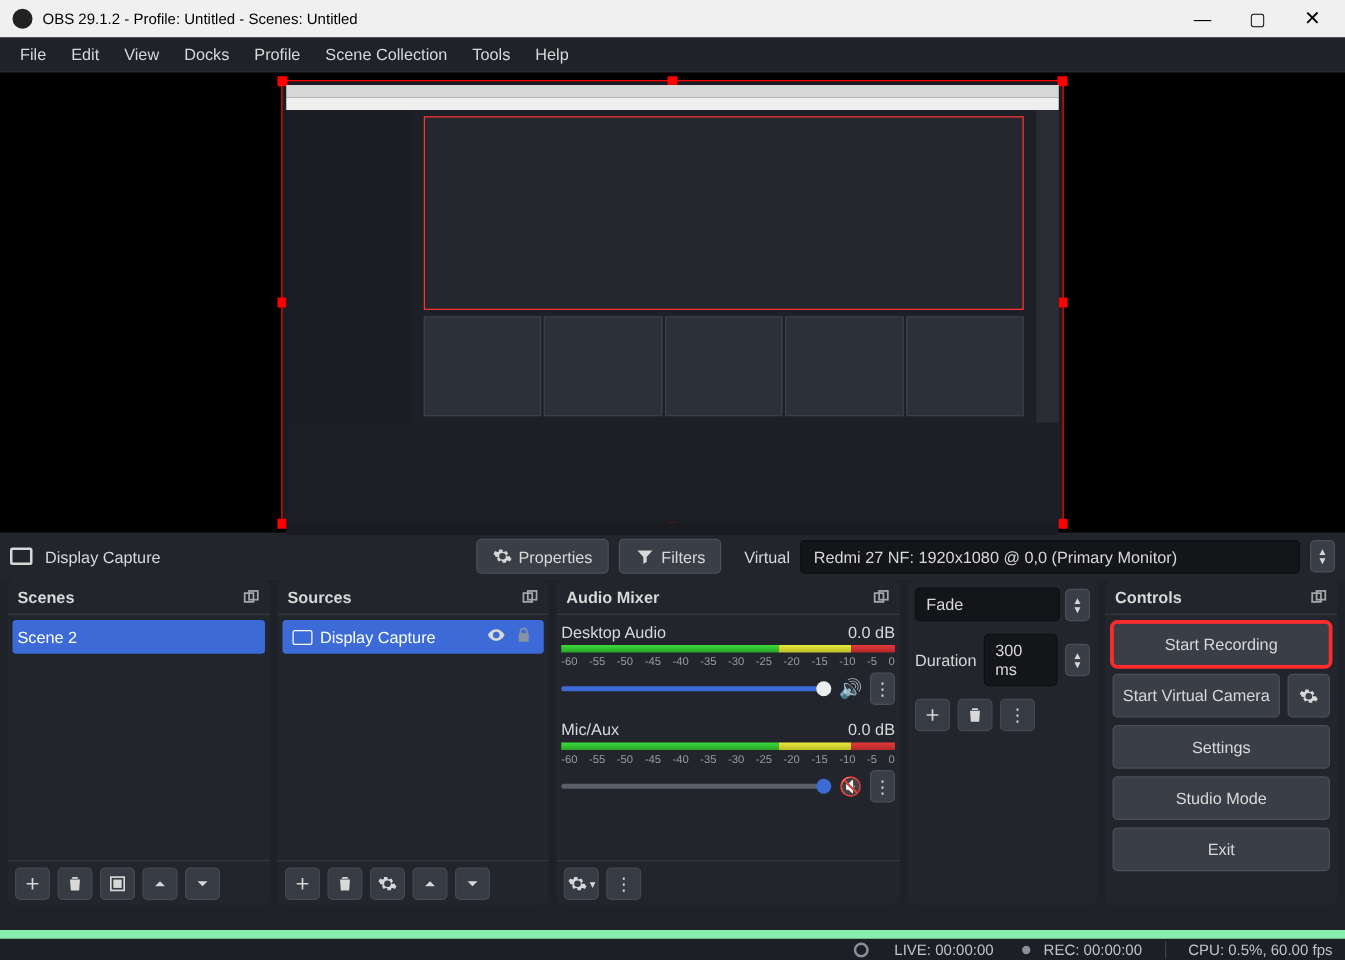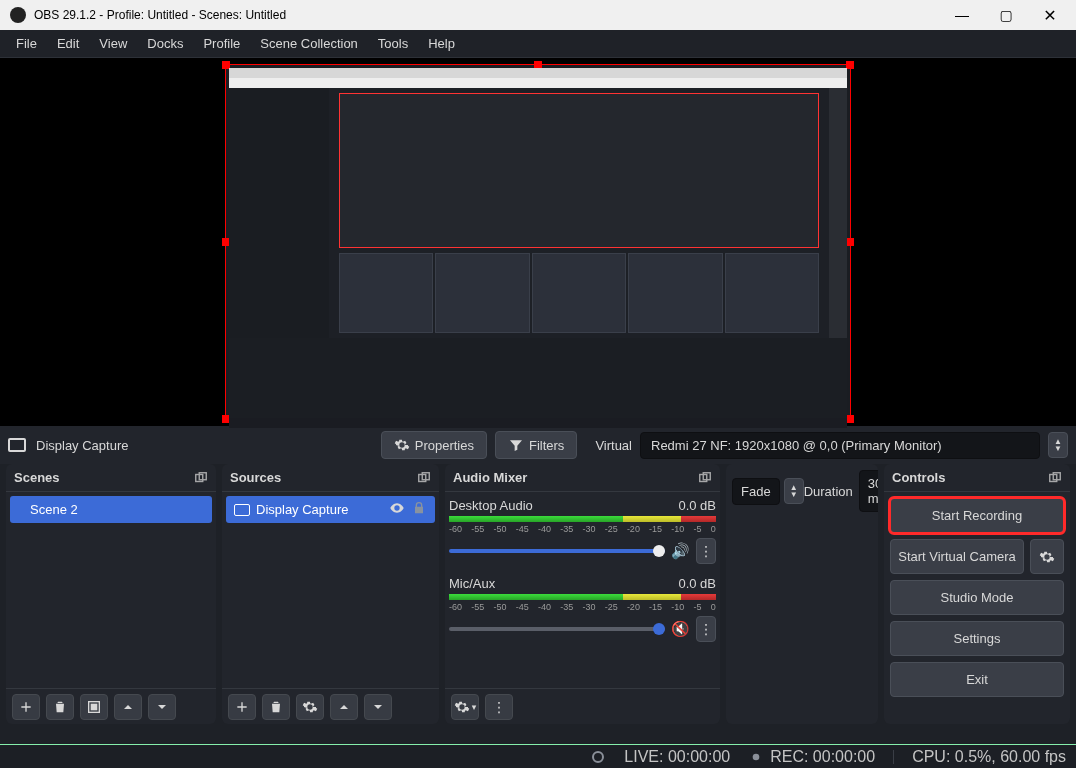--- a/index.html
+++ b/index.html
@@ -49,21 +49,21 @@
   .dock { background: #22252c; border-radius: 6px; display:flex; flex-direction:column; overflow:hidden; }
   .dock.scenes{ width:210px; } .dock.sources{ width:217px; } .dock.mixer{ width:275px; } .dock.trans{ width:152px; } .dock.controls{ flex:1; }
   .dock-header { height: 28px; display:flex; align-items:center; padding:0 8px; font-weight:600; border-bottom:1px solid #34383f; }
   .dock-header .title{ flex:1; white-space:nowrap; overflow:hidden; text-overflow:ellipsis; }
   .undock-icon { width:14px; height:14px; opacity:0.8; }
   .undock-icon svg{width:14px;height:14px;fill:none;stroke:#c7c7c7;stroke-width:1.6;}
 
   .dock-body { flex:1; padding:4px; display:flex; flex-direction:column; position:relative; }
 
   
-  .scene-item { background:#3c6bd7; color:#fff; padding:6px 20px; border-radius:3px; margin-bottom:2px; }
+  .scene-item { background:#3c6bd7; color:#fff; padding:6px 4px; border-radius:3px; margin-bottom:2px; }
 
   
   .source-item { background:#3c6bd7; color:#fff; padding:4px 8px; border-radius:3px; display:flex; align-items:center; gap:6px; }
   .source-item .srcicon{ width:16px; height:12px; border:1.5px solid #fff; border-radius:2px; }
   .source-item .name{ flex:1; }
   .eye-icon,.lock-icon{ width:16px; text-align:center; }
 
   .dock-footer { height:36px; display:flex; align-items:center; gap:6px; padding:0 6px; border-top:1px solid #34383f; }
   .icon-btn { width:28px; height:26px; background:#373b43; border:1px solid #45494f; border-radius:4px; display:flex; align-items:center; justify-content:center; cursor:pointer; font-size:14px; }
 
@@ -75,37 +75,37 @@
   .meter .g{flex:3;background:linear-gradient(#3bdc3b,#28a428);} .meter .y{flex:1;background:linear-gradient(#e8e83a,#bcbc28);} .meter .r{flex:0.6;background:linear-gradient(#e63a3a,#b32828);}
   .ticks { display:flex; justify-content:space-between; font-size:9px; color:#9a9a9a; margin-top:2px; }
   .slider-row { display:flex; align-items:center; gap:6px; margin-top:4px; }
   .slider { flex:1; height:4px; background:#3c6bd7; border-radius:2px; position:relative; }
   .slider.muted { background:#5a5e68; }
   .knob { position:absolute; width:12px; height:12px; background:#eee; border-radius:50%; top:-4px; }
   .vol-icon{ font-size:15px; }
   .dots-btn{ width:20px; height:26px; background:#3a3e47; border:1px solid #4a4f58; border-radius:4px; display:flex; align-items:center; justify-content:center; font-size:14px; }
 
   
-  .trans-body { padding:6px; display:flex; }
+  .trans-body { padding:6px; display:flex; flex-direction:column; gap:10px; }
   .sel-row { display:flex; gap:4px; align-items:center; }
   .sel-row .sel { flex:1; background:#131519; border:1px solid #0e0f12; border-radius:4px; padding:5px 8px; display:flex; align-items:center; justify-content:space-between; font-size:13px; }
   .dur-row { display:flex; gap:6px; align-items:center; font-size:13px; }
   .dur-input { flex:1; background:#131519; border:1px solid #0e0f12; border-radius:4px; padding:5px 8px; display:flex; align-items:center; justify-content:center; }
   .trans-btns { display:flex; gap:6px; }
 
   
   .controls-body { padding:6px; display:flex; flex-direction:column; gap:6px; }
   .ctrl-btn { background:#3a3e47; border:1px solid #4a4f58; border-radius:4px; padding:9px 0; text-align:center; cursor:pointer; font-size:13px; }
   .ctrl-btn.highlight { outline:3px solid #ff2a2a; outline-offset:-1px; }
   .virt-row { display:flex; gap:6px; }
   .virt-row .ctrl-btn{ flex:1; }
   .gear-btn { width:34px; background:#3a3e47; border:1px solid #4a4f58; border-radius:4px; display:flex; align-items:center; justify-content:center; cursor:pointer; }
 
   
-  .statusbar { position:absolute; bottom:0; left:0; right:0; height:24px; background:#1c1f25; display:flex; align-items:center; justify-content:flex-end; padding:0 10px; gap:18px; font-size:16px; color:#c4c4c4; border-top:1px solid #86efac; }
+  .statusbar { position:absolute; bottom:0; left:0; right:0; height:24px; background:#1c1f25; display:flex; align-items:center; justify-content:flex-end; padding:0 10px; gap:18px; font-size:12px; color:#c4c4c4; border-top:7px solid #86efac; }
   .status-section{ display:flex; align-items:center; gap:6px; }
   .status-divider{ width:1px; height:14px; background:#3a3e46; }
 
   svg.ic{width:16px;height:16px;fill:#d8d8d8;}
 </style>
 </head>
 <body>
 
 <div class="titlebar">
   <div class="logo"></div>
@@ -415,22 +415,22 @@
     <div class="controls-body">
       <div class="ctrl-btn highlight">Start Recording</div>
       <div class="virt-row">
         <div class="ctrl-btn">Start Virtual Camera</div>
         <div class="gear-btn">
             <svg class="ic" viewBox="0 0 24 24">
               <path d="M12 8a4 4 0 100 8 4 4 0 000-8zm9 4a7 7 0 01-.1 1.2l2 1.6-2 3.4-2.4-1a7 7 0 01-2 .1l-.4 2.6h-4l-.4-2.6a7 7 0 01-2-.1l-2.4 1-2-3.4 2-1.6A7 7 0 013 12a7 7 0 01.1-1.2l-2-1.6 2-3.4 2.4 1a7 7 0 012-.1L7.9 4h4l.4 2.6a7 7 0 012 .1l2.4-1 2 3.4-2 1.6c.1.4.1.8.1 1.2z"></path>
             </svg>
           </div>
       </div>
+      <div class="ctrl-btn">Settings</div>
       <div class="ctrl-btn">Studio Mode</div>
-      <div class="ctrl-btn">Settings</div>
       <div class="ctrl-btn">Exit</div>
     </div>
   </div>
 
 </div>
 
 <div class="statusbar">
   <div class="status-section">
     <svg class="ic" viewBox="0 0 24 24" style="fill:#8a8f99">
         <path d="M12 3a9 9 0 019 9h-3a6 6 0 00-6-6zM12 3v3a6 6 0 00-6 6H3a9 9 0 019-9zm0 18a9 9 0 01-9-9h3a6 6 0 006 6zm0 0v-3a6 6 0 006-6h3a9 9 0 01-9 9z"></path>

